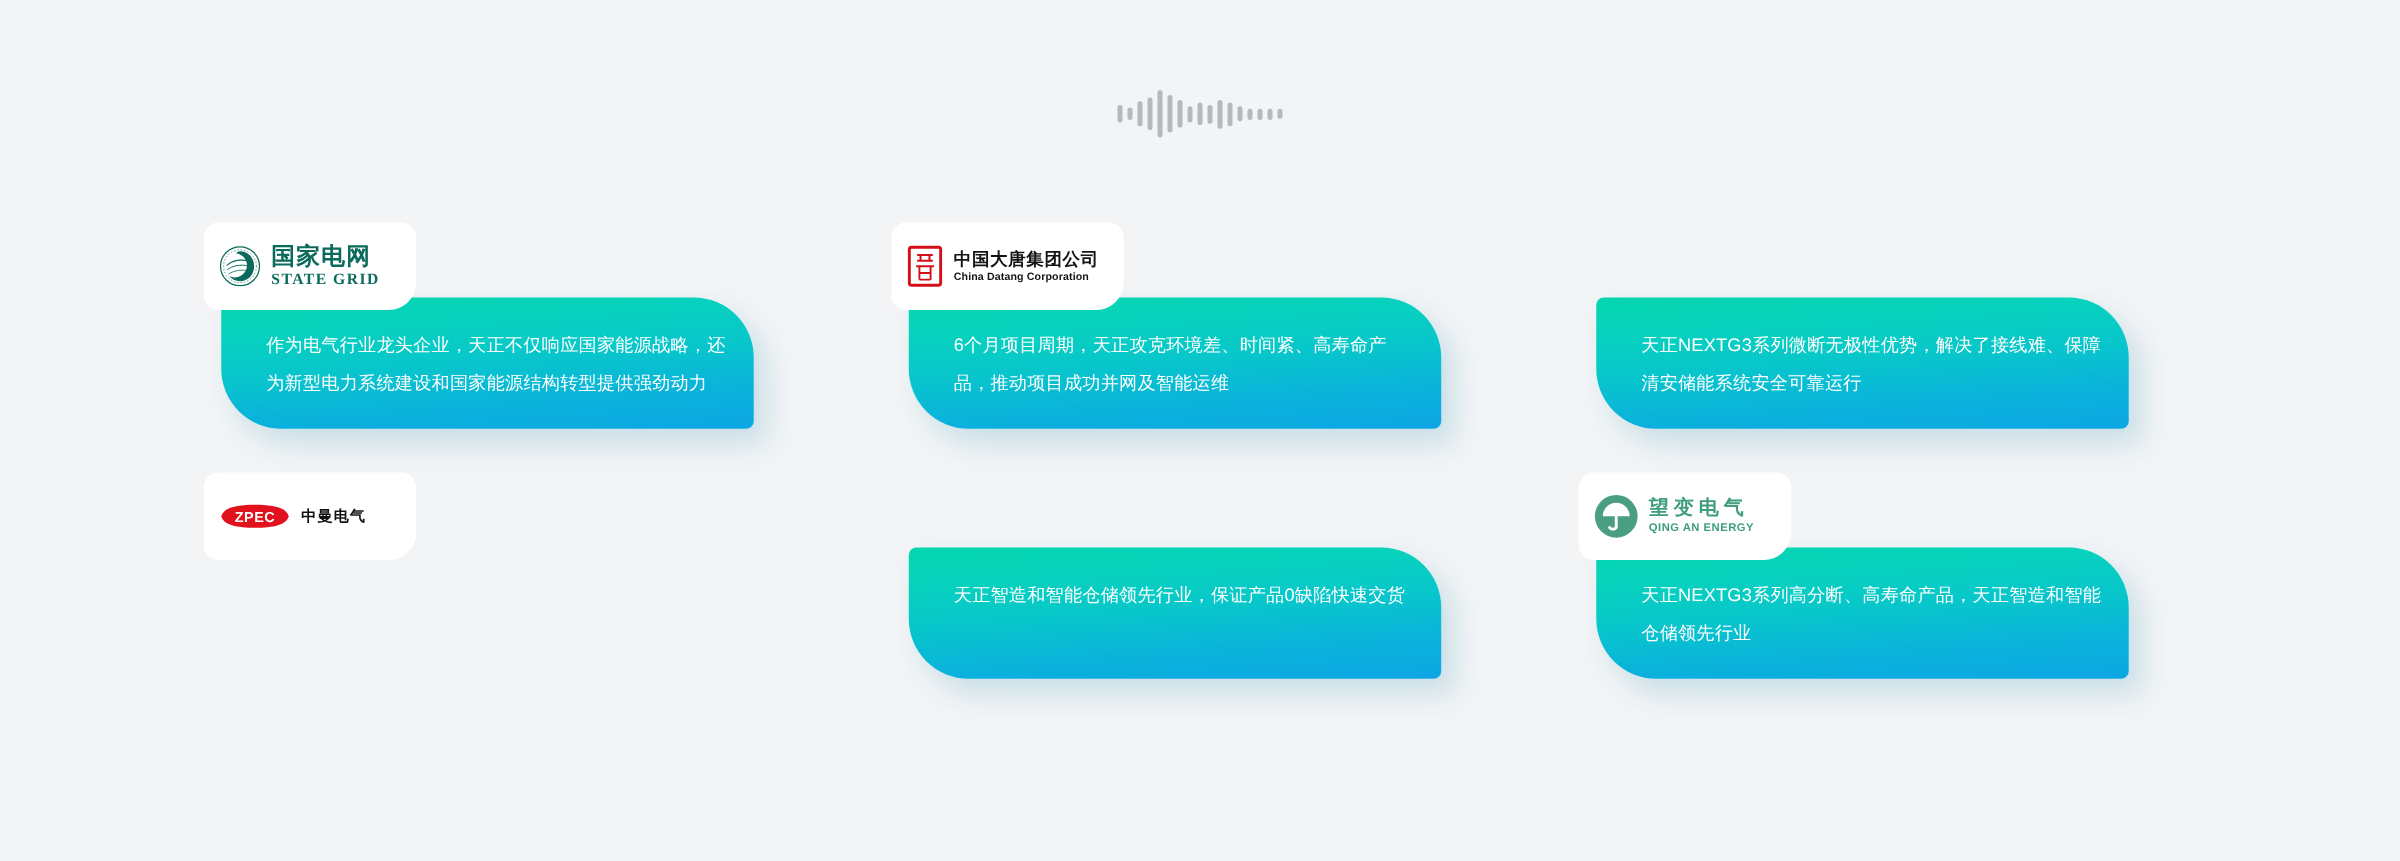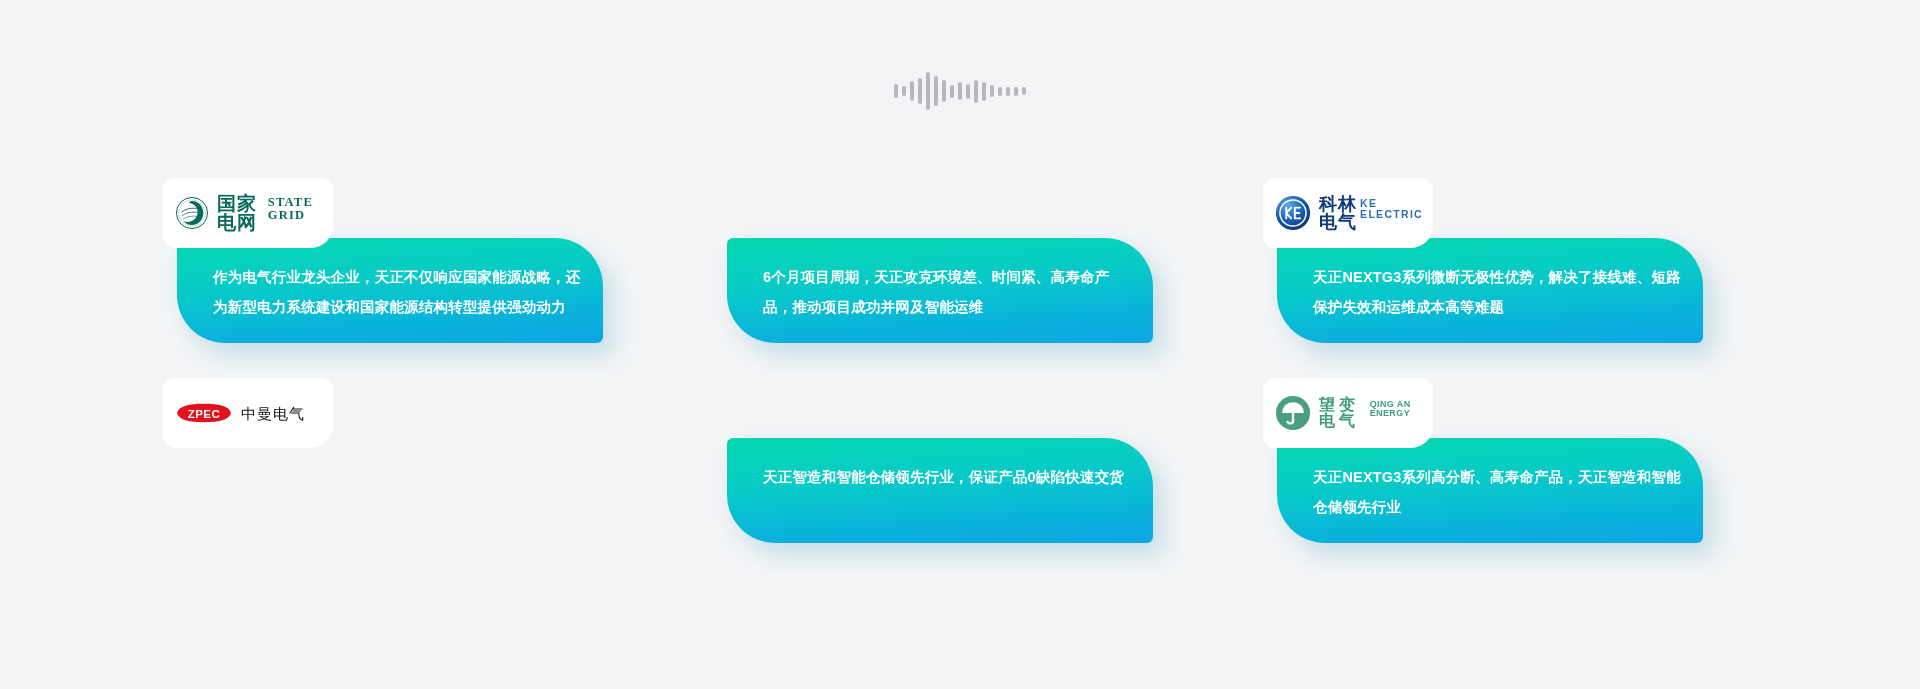--- a/index.html
+++ b/index.html
@@ -59,58 +59,58 @@
     background: linear-gradient(176deg, #04d6ae 0%, #07d2bd 22%, #08c6cb 48%, #0ab3da 74%, #0da6e4 100%);
     box-shadow: 10px 12px 22px rgba(10,130,160,0.18);
     overflow: hidden;
   }
   .card-body .quote {
     position: absolute;
     left: 36px; right: 22px; top: 24px;
     color: #ffffff;
     font-size: 14.5px;
     line-height: 30px;
-    font-weight: 700;
+    font-weight: 400;
     letter-spacing: 0.2px;
   }
 
   .logo-box {
     position: absolute;
     left: 0; top: 0;
     width: 170px; height: 70px;
     background: #ffffff;
     border-radius: 12px 12px 22px 12px;
     display: flex; align-items: center; justify-content: flex-start;
     padding: 0 10px 0 12px;
     z-index: 3;
   }
   .logo-box.wide { width: 186px; }
 
   .logo-inner { display: flex; align-items: center; gap: 8px; }
-  .logo-text { display: flex; justify-content: center; line-height: 1; }
+  .logo-text { display: flex; flex-direction: column; justify-content: center; line-height: 1; }
 
   
   .sg-mark { width: 34px; height: 34px; flex: 0 0 34px; }
   .sg-cn { font-size: 19px; font-weight: 700; color: #0b6a5b; letter-spacing: 1px; font-family: "Liberation Sans", "DejaVu Sans", sans-serif; }
   .sg-en { font-size: 12.5px; font-weight: 700; color: #0b6a5b; letter-spacing: 1.2px;
            font-family: "Liberation Serif", "DejaVu Serif", serif; margin-top: 2px; }
 
   
   .dt-mark { width: 30px; height: 34px; flex: 0 0 30px; }
   .dt-cn { font-size: 14px; font-weight: 700; color: #141414; letter-spacing: 0.5px; }
   .dt-en { font-size: 8.5px; font-weight: 700; color: #141414; letter-spacing: 0.1px; margin-top: 3px; }
 
   
   .ke-mark { width: 36px; height: 36px; flex: 0 0 36px; }
   .ke-cn { font-size: 18px; font-weight: 700; color: #123a7a; letter-spacing: 1px; }
   .ke-en { font-size: 10.5px; font-weight: 600; color: #2f6fb5; letter-spacing: 1.3px; margin-top: 3px; }
 
   
   .zp-mark { width: 58px; height: 20px; flex: 0 0 58px; }
-  .zp-cn { font-size: 15px; font-weight: 400; color: #111111; letter-spacing: 1px; }
+  .zp-cn { font-size: 12px; font-weight: 700; color: #111111; letter-spacing: 1px; }
 
   
   .wb-mark { width: 34px; height: 38px; flex: 0 0 34px; }
   .wb-cn { font-size: 18px; font-weight: 700; color: #111; letter-spacing: 3px;
            font-family: "Liberation Serif","DejaVu Serif", serif; }
   .wb-en { font-size: 10.5px; font-weight: 700; color: #111; letter-spacing: 0.2px; margin-top: 3px;
            font-family: "Liberation Serif","DejaVu Serif", serif; }
 
   
   .qa-mark { width: 36px; height: 36px; flex: 0 0 36px; }
@@ -165,46 +165,38 @@
             <span class="sg-en">STATE GRID</span>
           </div>
         </div>
       </div>
     </div>
 
     <div class="card">
       <div class="card-body">
         <div class="quote">6个月项目周期，天正攻克环境差、时间紧、高寿命产品，推动项目成功并网及智能运维</div>
       </div>
-    </div>
-
-    <div class="card">
-      <div class="card-body">
-        <div class="quote">天正NEXTG3系列微断无极性优势，解决了接线难、短路保护失效和运维成本高等难题</div>
-      </div>
-      <div class="logo-box">
-        <div class="logo-inner">
-          <svg class="ke-mark" viewBox="0 0 40 40">
-            <defs>
-              <radialGradient id="keg" cx="35%" cy="28%" r="78%">
-                <stop offset="0%" stop-color="#5ea8e8"></stop>
-                <stop offset="55%" stop-color="#1b5fb5"></stop>
-                <stop offset="100%" stop-color="#0b3272"></stop>
-              </radialGradient>
-            </defs>
-            <circle cx="20" cy="20" r="19" fill="url(#keg)"></circle>
-            <circle cx="20" cy="20" r="14.5" fill="none" stroke="#ffffff" stroke-width="1.6"></circle>
-            <path d="M12.5 14 v12 M12.5 20 l5.5 -6 M12.5 20 l5.5 6" stroke="#ffffff" stroke-width="2.1" fill="none" stroke-linecap="round"></path>
-            <path d="M22 14 h6 M22 20 h5 M22 26 h6 M22 14 v12" stroke="#ffffff" stroke-width="2.1" fill="none" stroke-linecap="round"></path>
-          </svg>
-          <div class="logo-text">
-            <span class="ke-cn">科林电气</span>
-            <span class="ke-en">KE ELECTRIC</span>
-          </div>
-        </div>
+      <div class="logo-box wide">
+        <div class="logo-inner">
+          <svg class="dt-mark" viewBox="0 0 32 38">
+            <rect x="2" y="2" width="28" height="34" rx="2" fill="none" stroke="#d3101a" stroke-width="2.6"></rect>
+            <path d="M9 9 h14 M9 14 h14 M12 9 v6 M20 9 v6" stroke="#d3101a" stroke-width="1.8" fill="none"></path>
+            <path d="M8 19 h16 M11 19 v12 M21 19 v12 M11 25 h10 M11 31 h10" stroke="#d3101a" stroke-width="1.7" fill="none"></path>
+          </svg>
+          <div class="logo-text">
+            <span class="dt-cn">中国大唐集团公司</span>
+            <span class="dt-en">China Datang Corporation</span>
+          </div>
+        </div>
+      </div>
+    </div>
+
+    <div class="card">
+      <div class="card-body">
+        <div class="quote">天正NEXTG3系列微断无极性优势，解决了接线难、保障清安储能系统安全可靠运行</div>
       </div>
     </div>
 
     <div class="card">
       <div class="logo-box">
         <div class="logo-inner">
           <svg class="zp-mark" viewBox="0 0 74 26">
             <path d="M37 1 C56 1 70 4 72 13 C70 22 56 25 37 25 C18 25 4 22 2 13 C4 4 18 1 37 1 Z" fill="#e1121d"></path>
             <text x="37" y="19" text-anchor="middle" font-family="Liberation Sans, sans-serif" font-size="15" font-weight="700" fill="#ffffff" letter-spacing="0.5">ZPEC</text>
           </svg>

